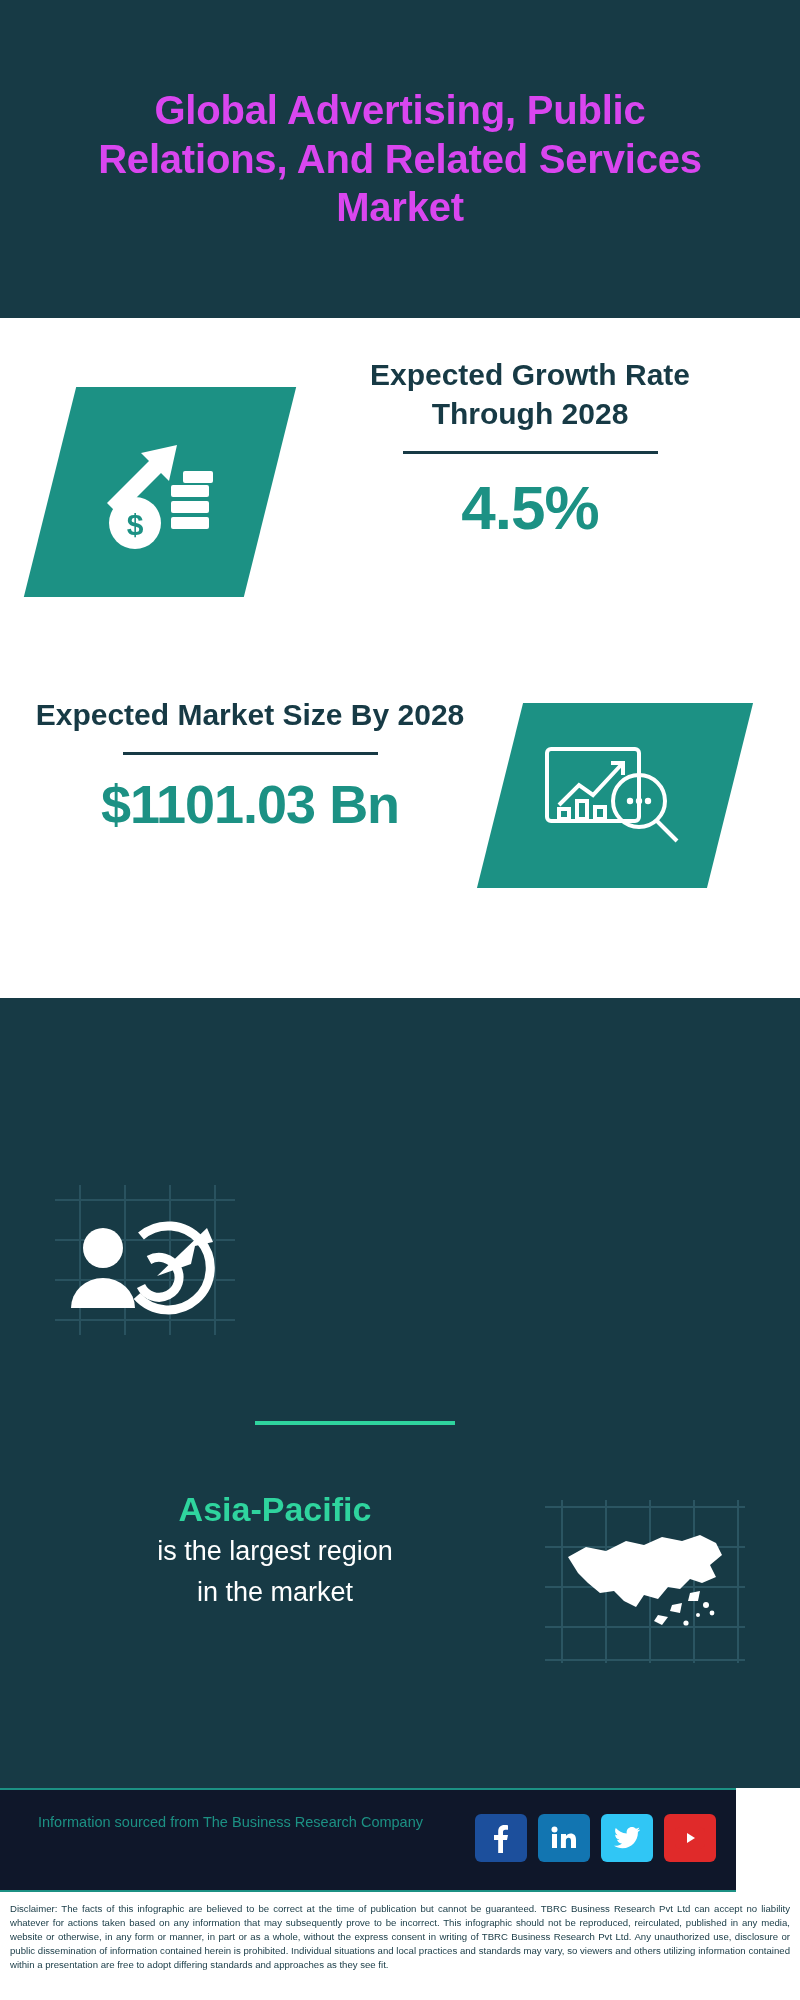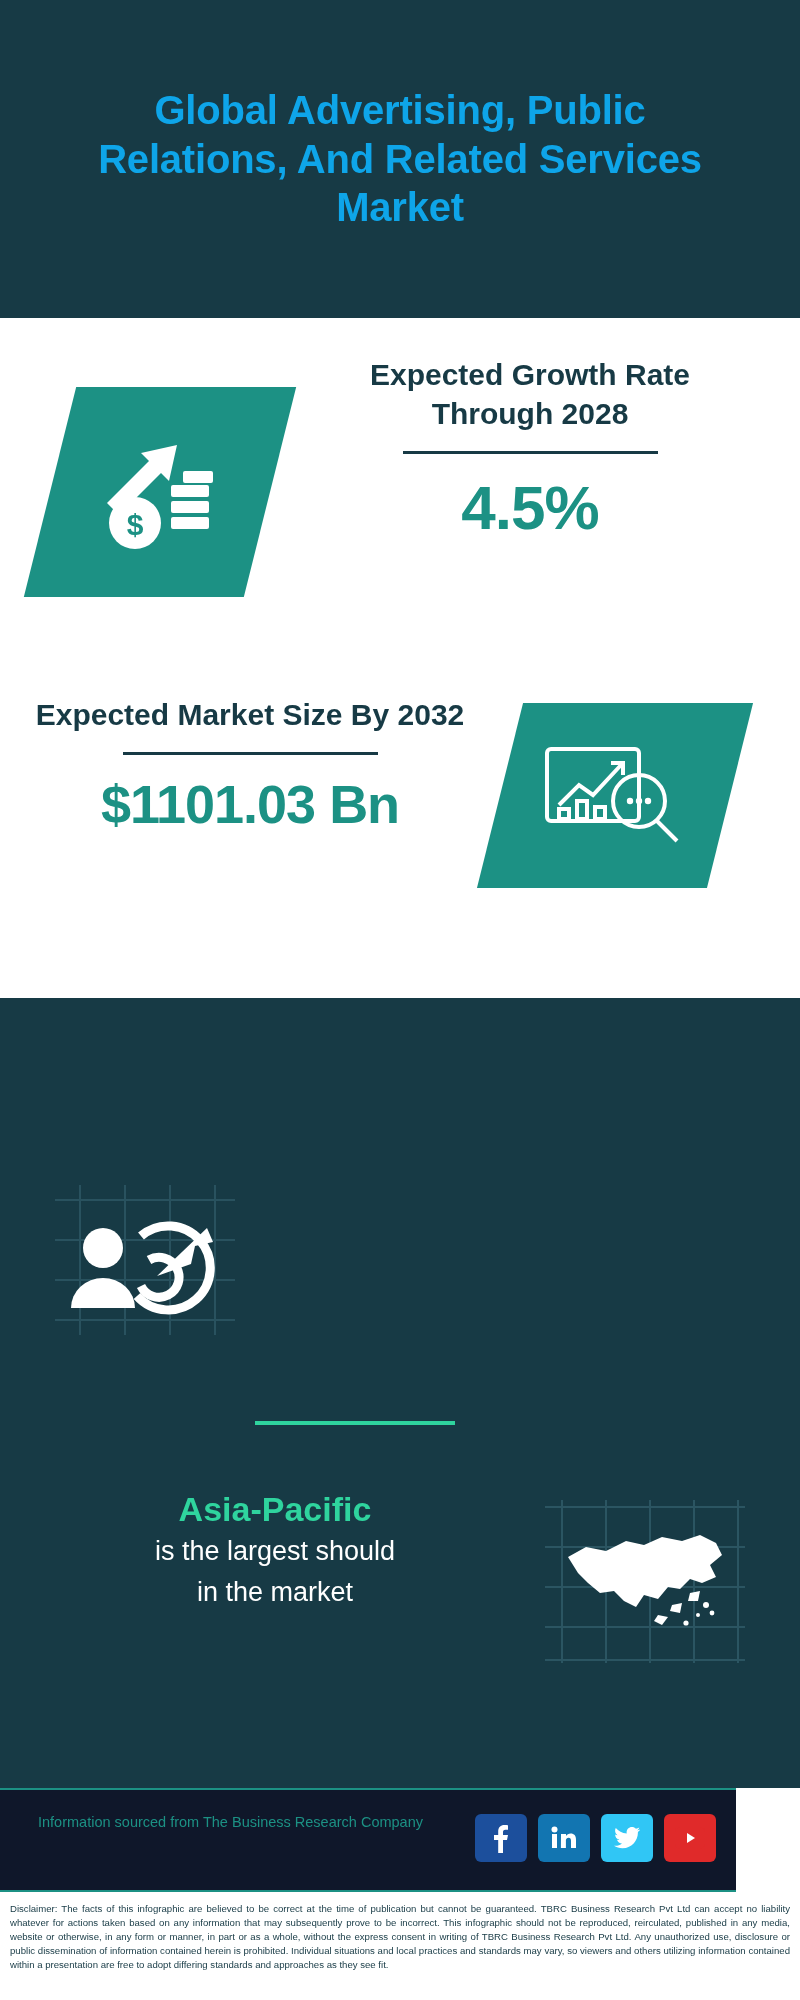--- a/index.html
+++ b/index.html
@@ -12,21 +12,21 @@
   }
   .page { position: relative; width: 800px; height: 2000px; background: #ffffff; }
 
   
   .header {
     position: absolute; left: 0; top: 0; width: 800px; height: 318px;
     background: #173a45;
     display: flex; align-items: center; justify-content: center;
   }
   .header-title {
-    color: #0ea5e9;
+    color: #d946ef;
     font-size: 40px;
     font-weight: bold;
     line-height: 1.22;
     text-align: center;
     width: 660px;
     letter-spacing: -0.2px;
   }
 
   
   .white-band {
@@ -168,21 +168,21 @@
     </div>
     <div class="b1-right">
       <div class="b1-label">Expected Growth Rate Through 2028</div>
       <div class="divider"></div>
       <div class="b1-value">4.5%</div>
     </div>
   </div>
 
   <div class="block2">
     <div class="b2-left">
-      <div class="b2-label">Expected Market Size By 2032</div>
+      <div class="b2-label">Expected Market Size By 2028</div>
       <div class="b2-divider"></div>
       <div class="b2-value">$1101.03 Bn</div>
     </div>
     <div class="tile-teal tile2">
       <div class="tile2-inner">
         <span>
           <svg width="160" height="125" viewBox="0 0 160 125">
             <g stroke="#ffffff" stroke-width="4" fill="none">
               <rect x="12" y="18" width="92" height="72" rx="4"></rect>
               <path d="M24 74 L44 54 L58 64 L86 34"></path>
@@ -291,21 +291,21 @@
     </div>
     <div class="driver-text">
     </div>
   </div>
 
   <div class="mid-divider"></div>
 
   <div class="region-block">
     <div class="region-text">
       <div class="region-name">Asia-Pacific</div>
-      <div class="region-sub">is the largest should</div>
+      <div class="region-sub">is the largest region</div>
       <div class="region-sub">in the market</div>
     </div>
     <div class="region-map">
       <svg width="210" height="170" viewBox="0 0 210 170">
         <g stroke="#2b5562" stroke-width="2">
           <line x1="5" y1="12" x2="205" y2="12"></line>
           <line x1="5" y1="52" x2="205" y2="52"></line>
           <line x1="5" y1="92" x2="205" y2="92"></line>
           <line x1="5" y1="132" x2="205" y2="132"></line>
           <line x1="5" y1="165" x2="205" y2="165"></line>

